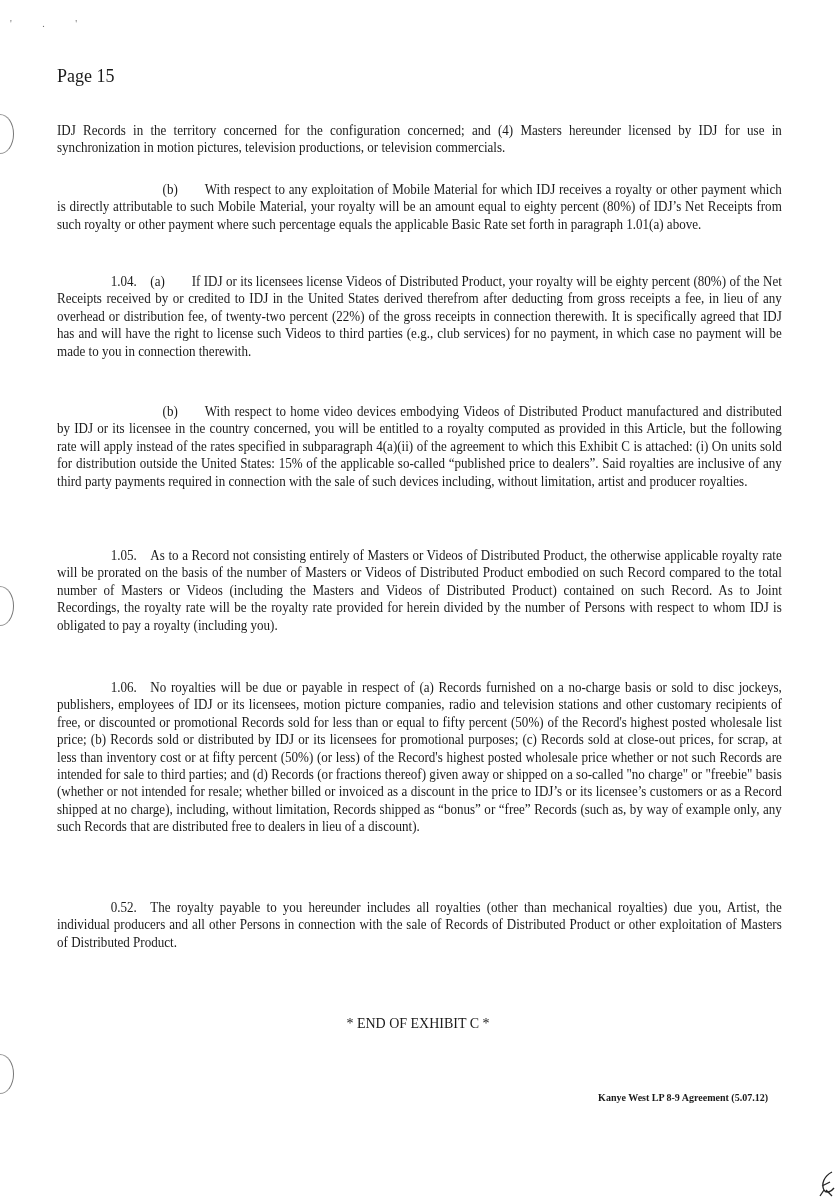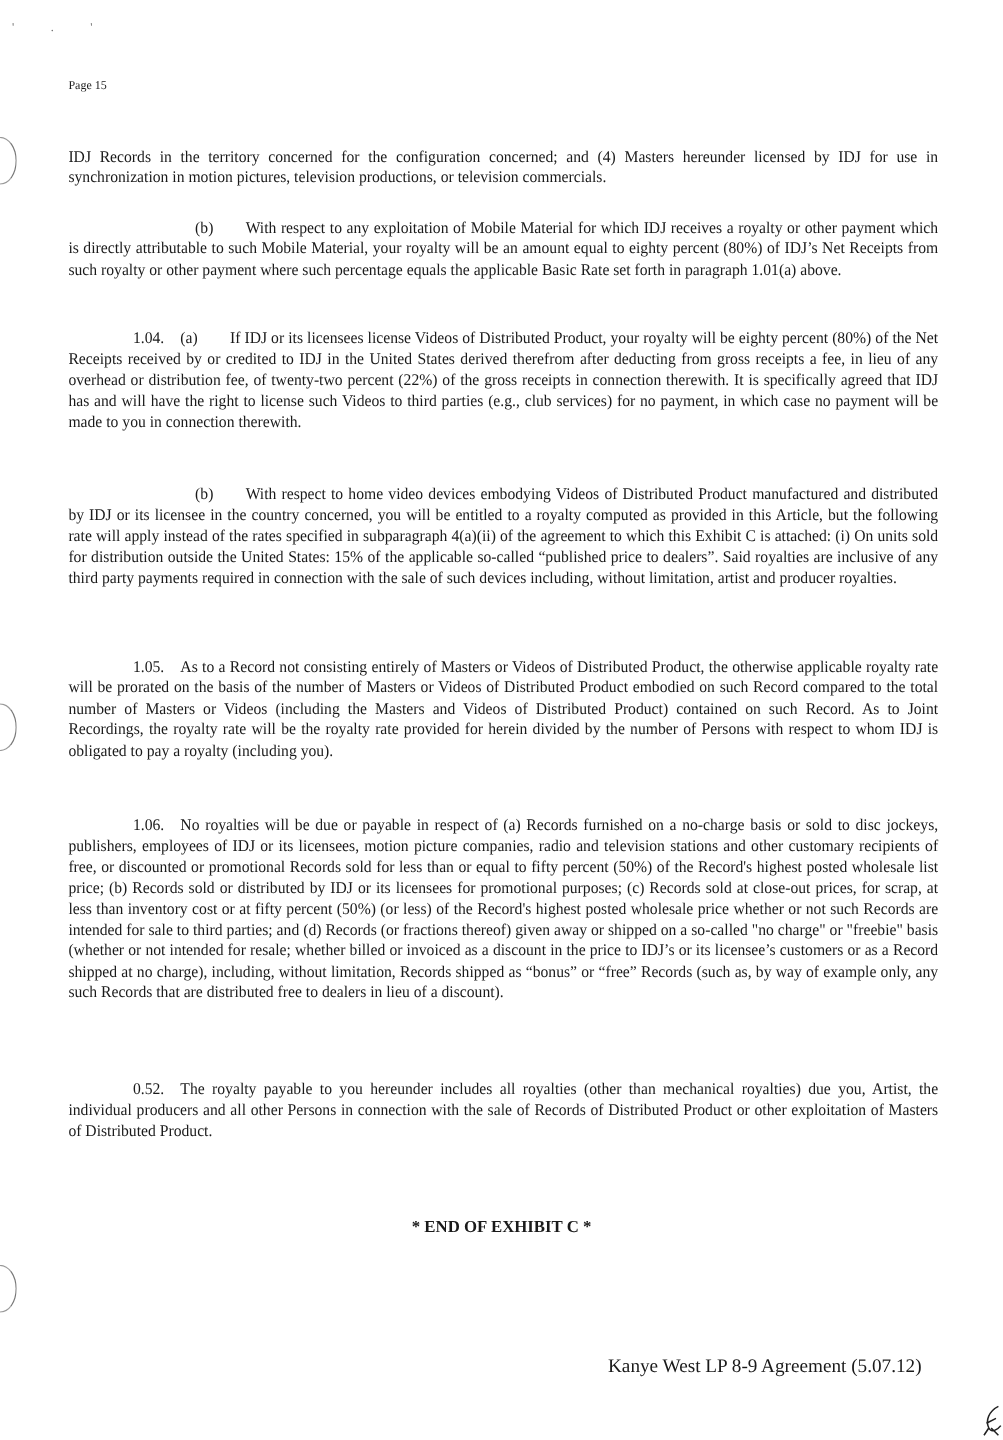--- a/index.html
+++ b/index.html
@@ -2,39 +2,40 @@
 <html><head>
   <meta charset="utf-8">
   <style>
     html, body { margin: 0; padding: 0; background: #ffffff; }
     body {
       width: 836px; height: 1200px; position: relative; overflow: hidden;
       font-family: "Liberation Serif", "DejaVu Serif", serif;
       color: #1a1a1a;
     }
     .scan-dots { position: absolute; left: 10px; top: 18px; font-size: 10px; color: #666; letter-spacing: 14px; }
-    .page-number { position: absolute; left: 57px; top: 66px; font-size: 10px; }
+    .page-number { position: absolute; left: 57px; top: 66px; font-size: 18px; }
     .body-text {
       position: absolute; left: 57px; width: 725px;
       font-size: 13.6px; line-height: 17.4px; text-align: justify;
       transform: scaleX(0.96); transform-origin: left top;
       width: 755px;
     }
     .para { margin: 0; }
     .indent-b { text-indent: 110px; }
     .indent-n { text-indent: 56px; }
     .label-gap { display: inline-block; width: 28px; }
     .label-gap-sm { display: inline-block; width: 14px; }
     .end-marker {
       position: absolute; left: 0; width: 836px; top: 1016px;
-      text-align: center; font-weight: bold; font-size: 14px;
+      text-align: center; font-weight: normal; font-size: 14px;
     }
     .footer {
-      position: absolute; right: 68px; top: 1130px;
-      font-size: 16px;
+      position: absolute; right: 68px; top: 1092px;
+      font-size: 10px;
+      font-weight: bold;
     }
     .punch-hole {
       position: absolute; width: 26px; height: 38px;
       border: 1.2px solid #777; border-left-color: transparent; border-radius: 50%;
       border-top-color: #999; border-bottom-color: #999;
     }
     .sig {
       position: absolute; right: 0px; top: 1168px; width: 18px; height: 30px;
     }
   </style>

